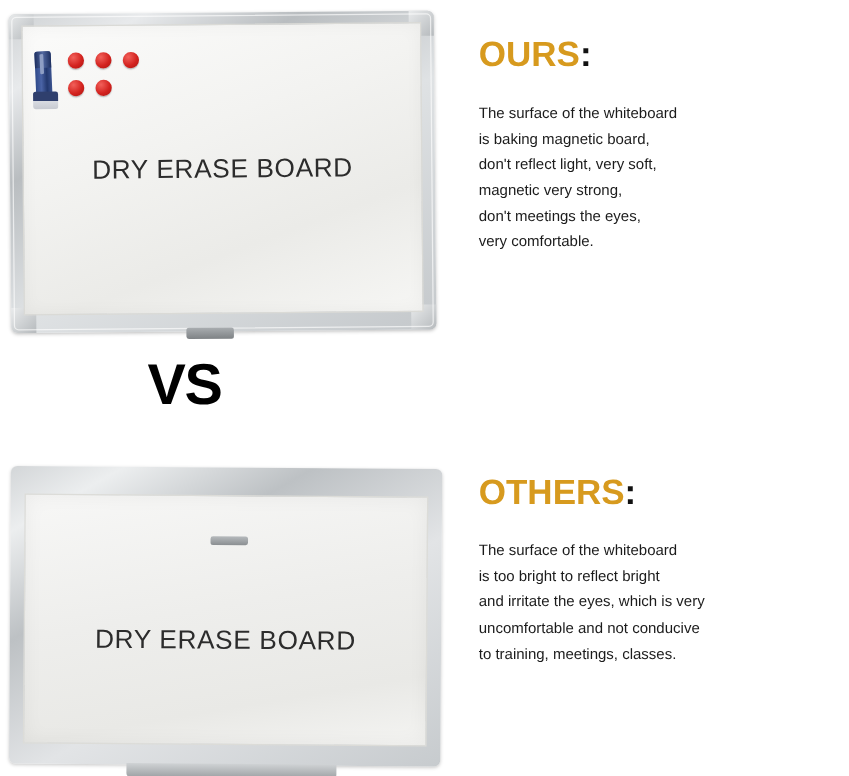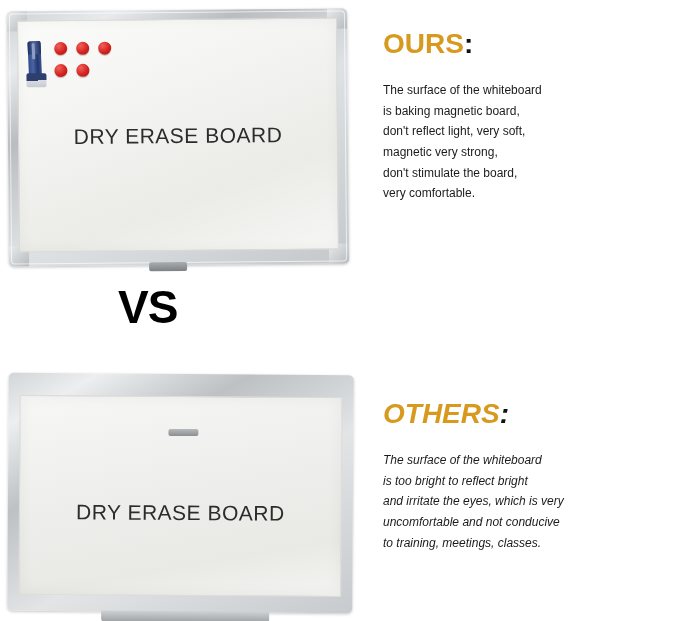--- a/index.html
+++ b/index.html
@@ -198,21 +198,21 @@
     border-radius: 0 0 3px 3px;
   }
 
   
   .text-col {
     position: absolute;
     left: 383px;
     width: 290px;
   }
   .text-top { top: 30px; }
-  .text-bottom { top: 400px; font-style: italic; }
+  .text-bottom { top: 380px; }
 
   .head-line {
     font-size: 28px;
     font-weight: bold;
     color: #111111;
     margin: 0 0 22px 0;
     line-height: 1;
   }
   .head-line .word {
     color: #d79a1e;
@@ -292,21 +292,21 @@
 
   <div class="text-col text-top">
     <div class="head-line">
       <span class="word">OURS</span><span class="colon">:</span>
     </div>
     <div class="body-text">
       <div>The surface of the whiteboard</div>
       <div>is baking magnetic board,</div>
       <div>don't reflect light, very soft,</div>
       <div>magnetic very strong,</div>
-      <div>don't stimulate the board,</div>
+      <div>don't meetings the eyes,</div>
       <div>very comfortable.</div>
     </div>
   </div>
 
   <div class="text-col text-bottom">
     <div class="head-line">
       <span class="word">OTHERS</span><span class="colon">:</span>
     </div>
     <div class="body-text">
       <div>The surface of the whiteboard</div>

